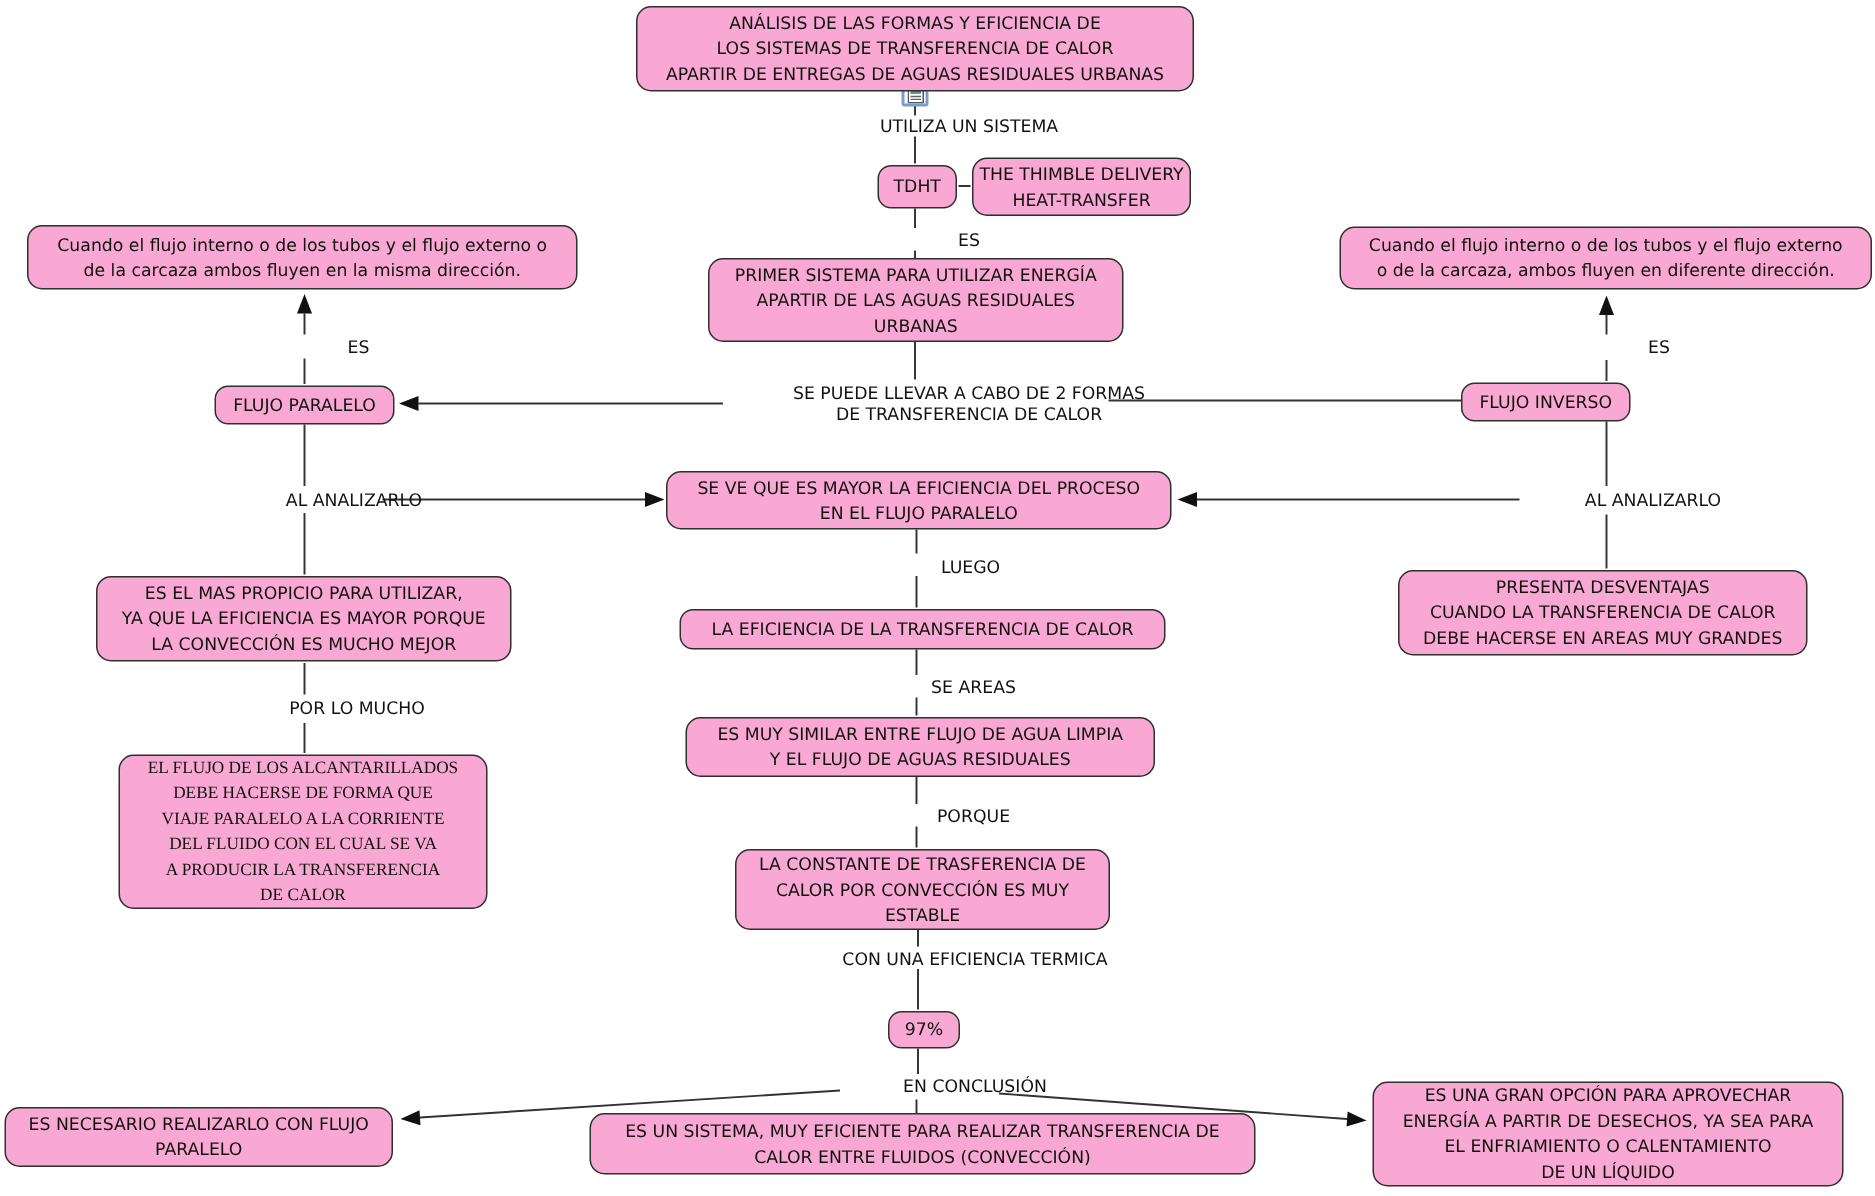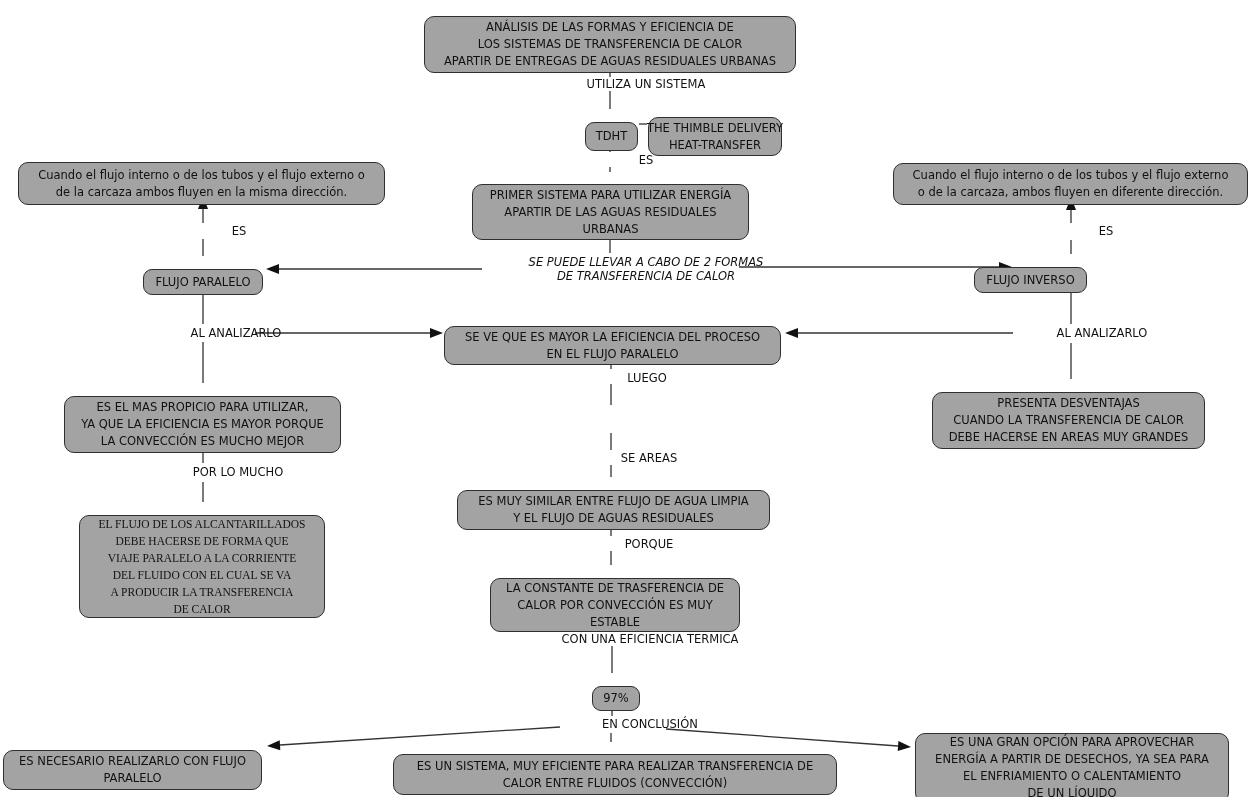--- a/index.html
+++ b/index.html
@@ -8,30 +8,29 @@
     width:1250px;height:797px;
     background:#ffffff;
     font-family:"DejaVu Sans","Liberation Sans",sans-serif;
     color:#111;
     overflow:hidden;
   }
   .links{position:absolute;left:0;top:0;width:1250px;height:797px;}
   .node{
     position:absolute;
     box-sizing:border-box;
-    background:#a3a3a3;
+    background:#f9a8d4;
     border:1px solid #2f2f2f;
     border-radius:10px;
     display:flex;align-items:center;justify-content:center;
     text-align:center;
     white-space:pre;
     font-size:11.5px;
     line-height:17px;
     padding:1px 4px;
-    margin-top:12px;
   }
   .node.small{border-radius:9px;text-align:center;}
   .label{
     position:absolute;
     transform:translateX(-50%);
     text-align:center;
     white-space:pre;
     font-size:11.5px;
     line-height:14px;
     color:#111;
@@ -118,40 +117,41 @@
       <line x1="2" y1="10.2" x2="9" y2="10.2" stroke="#666666" stroke-width="0.9"></line>
     </svg>
   </div>
 
   <div class="node" style="left:424px;top:4px;width:372px;height:57px;">ANÁLISIS DE LAS FORMAS Y EFICIENCIA DE
 LOS SISTEMAS DE TRANSFERENCIA DE CALOR
 APARTIR DE ENTREGAS DE AGUAS RESIDUALES URBANAS</div>
 
   <div class="node small" style="left:585px;top:110px;width:53px;height:29px;">TDHT</div>
 
-  <div class="node" style="left:648px;top:105px;width:134px;height:39px;">THE THIMBLE DELIVERY
+  <div class="node" style="left:648px;top:105px;width:146px;height:39px;">THE THIMBLE DELIVERY
 HEAT-TRANSFER</div>
 
   <div class="node" style="left:472px;top:172px;width:277px;height:56px;">PRIMER SISTEMA PARA UTILIZAR ENERGÍA
 APARTIR DE LAS AGUAS RESIDUALES
 URBANAS</div>
 
   <div class="node" style="left:18px;top:150px;width:367px;height:43px;">Cuando el flujo interno o de los tubos y el flujo externo o
 de la carcaza ambos fluyen en la misma dirección.</div>
 
   <div class="node" style="left:893px;top:151px;width:355px;height:42px;">Cuando el flujo interno o de los tubos y el flujo externo
 o de la carcaza, ambos fluyen en diferente dirección.</div>
 
   <div class="node small" style="left:143px;top:257px;width:120px;height:26px;">FLUJO PARALELO</div>
 
   <div class="node small" style="left:974px;top:255px;width:113px;height:26px;">FLUJO INVERSO</div>
 
   <div class="node" style="left:444px;top:314px;width:337px;height:39px;">SE VE QUE ES MAYOR LA EFICIENCIA DEL PROCESO
 EN EL FLUJO PARALELO</div>
 
+  <div class="node small" style="left:453px;top:406px;width:324px;height:27px;">LA EFICIENCIA DE LA TRANSFERENCIA DE CALOR</div>
 
   <div class="node" style="left:457px;top:478px;width:313px;height:40px;">ES MUY SIMILAR ENTRE FLUJO DE AGUA LIMPIA
 Y EL FLUJO DE AGUAS RESIDUALES</div>
 
   <div class="node" style="left:490px;top:566px;width:250px;height:54px;">LA CONSTANTE DE TRASFERENCIA DE
 CALOR POR CONVECCIÓN ES MUY
 ESTABLE</div>
 
   <div class="node" style="left:64px;top:384px;width:277px;height:57px;">ES EL MAS PROPICIO PARA UTILIZAR,
 YA QUE LA EFICIENCIA ES MAYOR PORQUE
@@ -178,21 +178,21 @@
 
   <div class="node" style="left:915px;top:721px;width:314px;height:70px;">ES UNA GRAN OPCIÓN PARA APROVECHAR
 ENERGÍA A PARTIR DE DESECHOS, YA SEA PARA
 EL ENFRIAMIENTO O CALENTAMIENTO
 DE UN LÍQUIDO</div>
 
   <div class="label" style="left:610px;top:77px;">UTILIZA UN SISTEMA</div>
 
   <div class="label" style="left:610px;top:153px;">ES</div>
 
-  <div class="label" style="left:610px;top:255px;font-style:italic;">SE PUEDE LLEVAR A CABO DE 2 FORMAS
+  <div class="label" style="left:610px;top:255px;">SE PUEDE LLEVAR A CABO DE 2 FORMAS
 DE TRANSFERENCIA DE CALOR</div>
 
   <div class="label" style="left:203px;top:224px;">ES</div>
 
   <div class="label" style="left:1070px;top:224px;">ES</div>
 
   <div class="label" style="left:200px;top:326px;">AL ANALIZARLO</div>
 
   <div class="label" style="left:1066px;top:326px;">AL ANALIZARLO</div>
 

